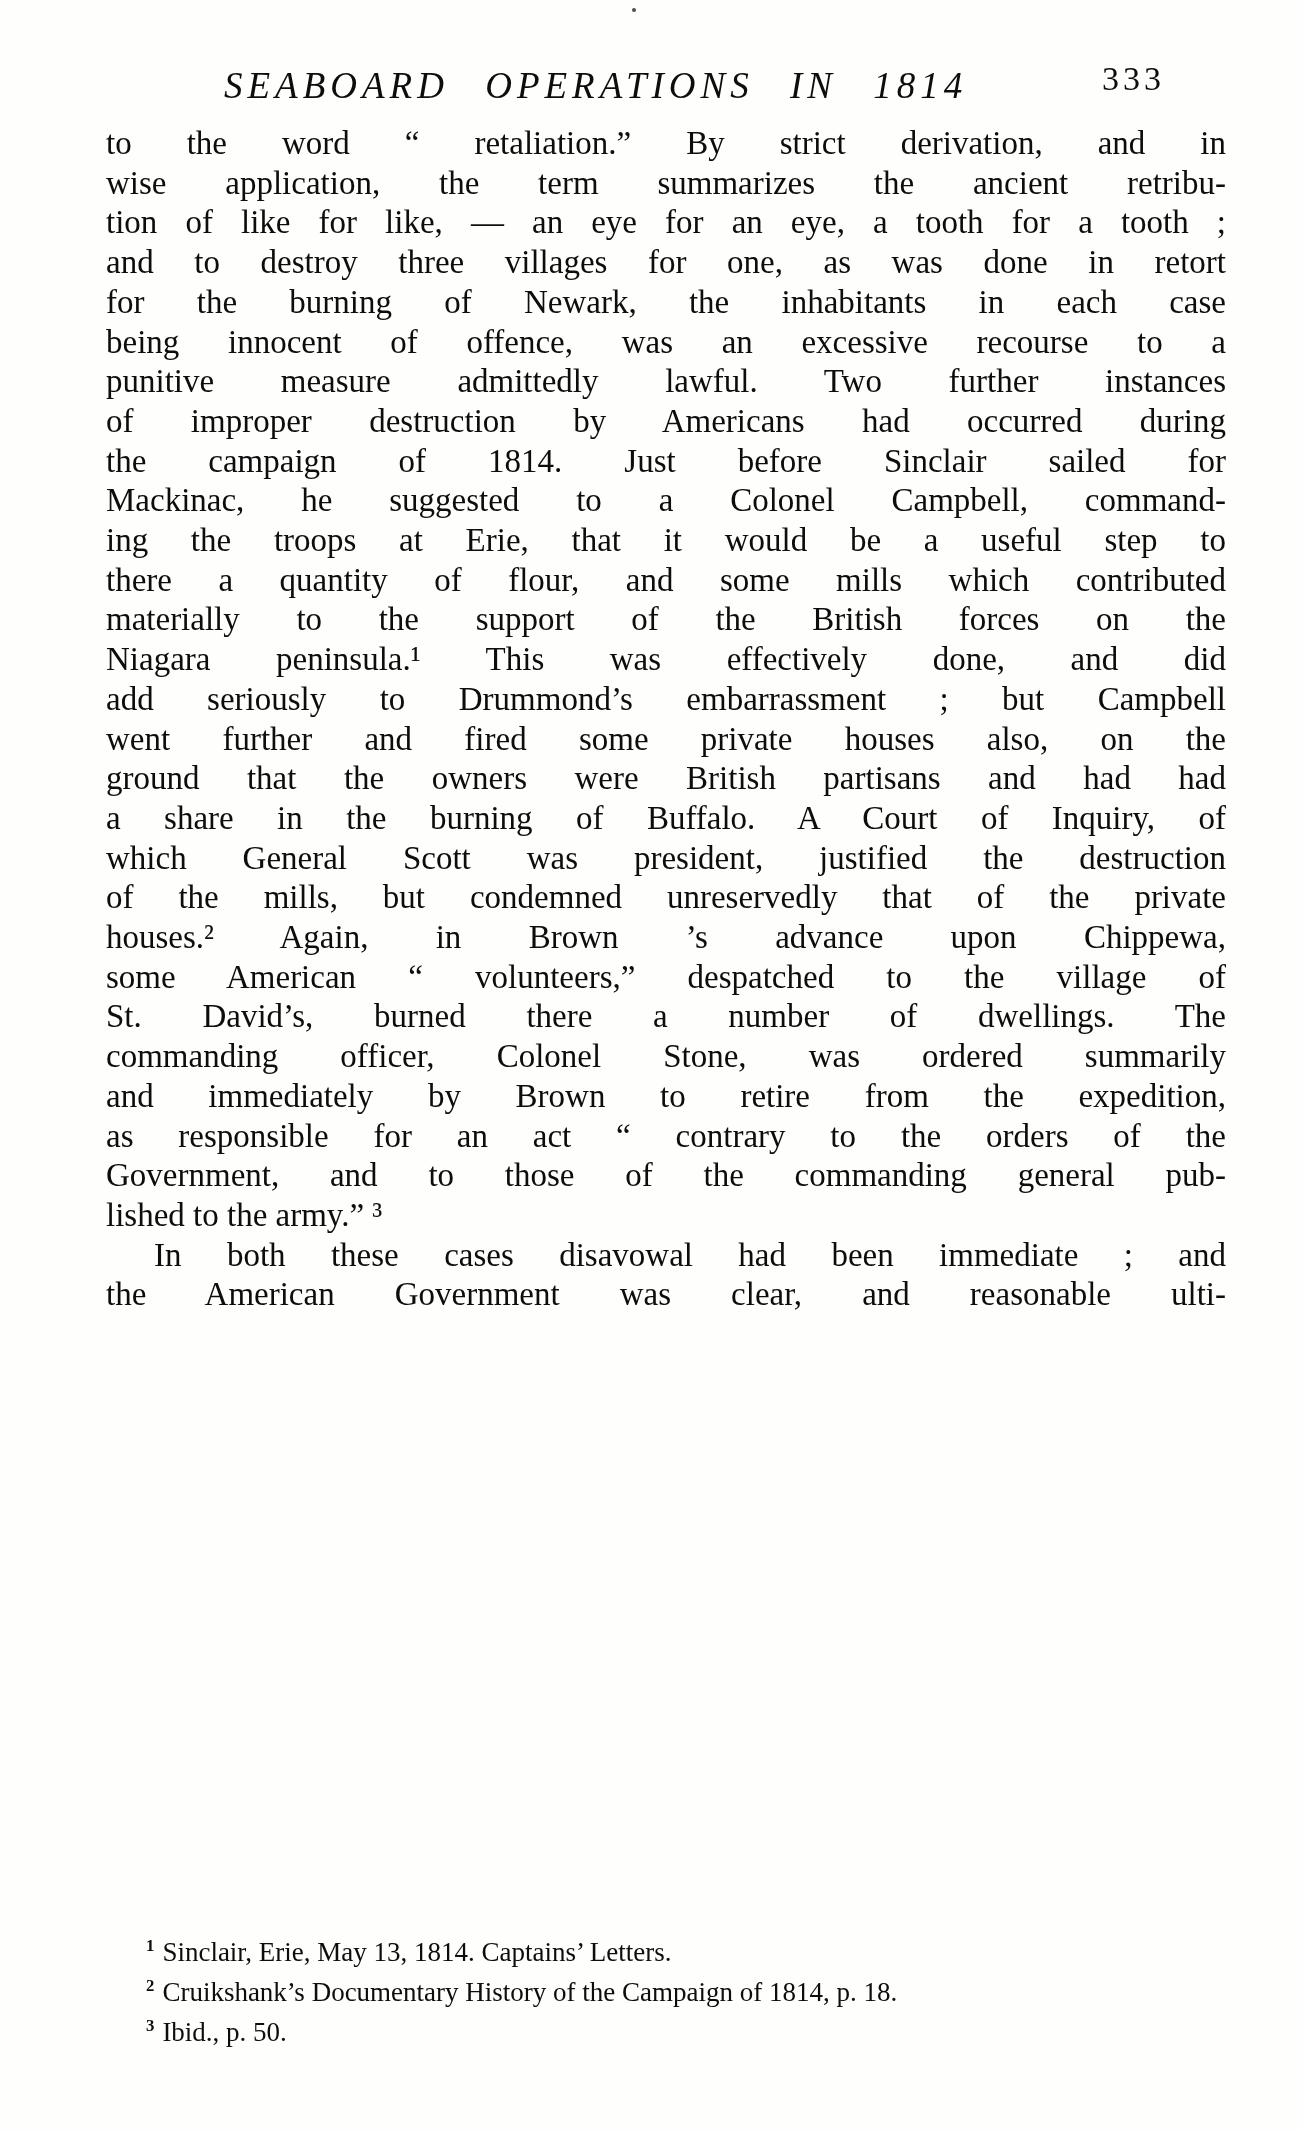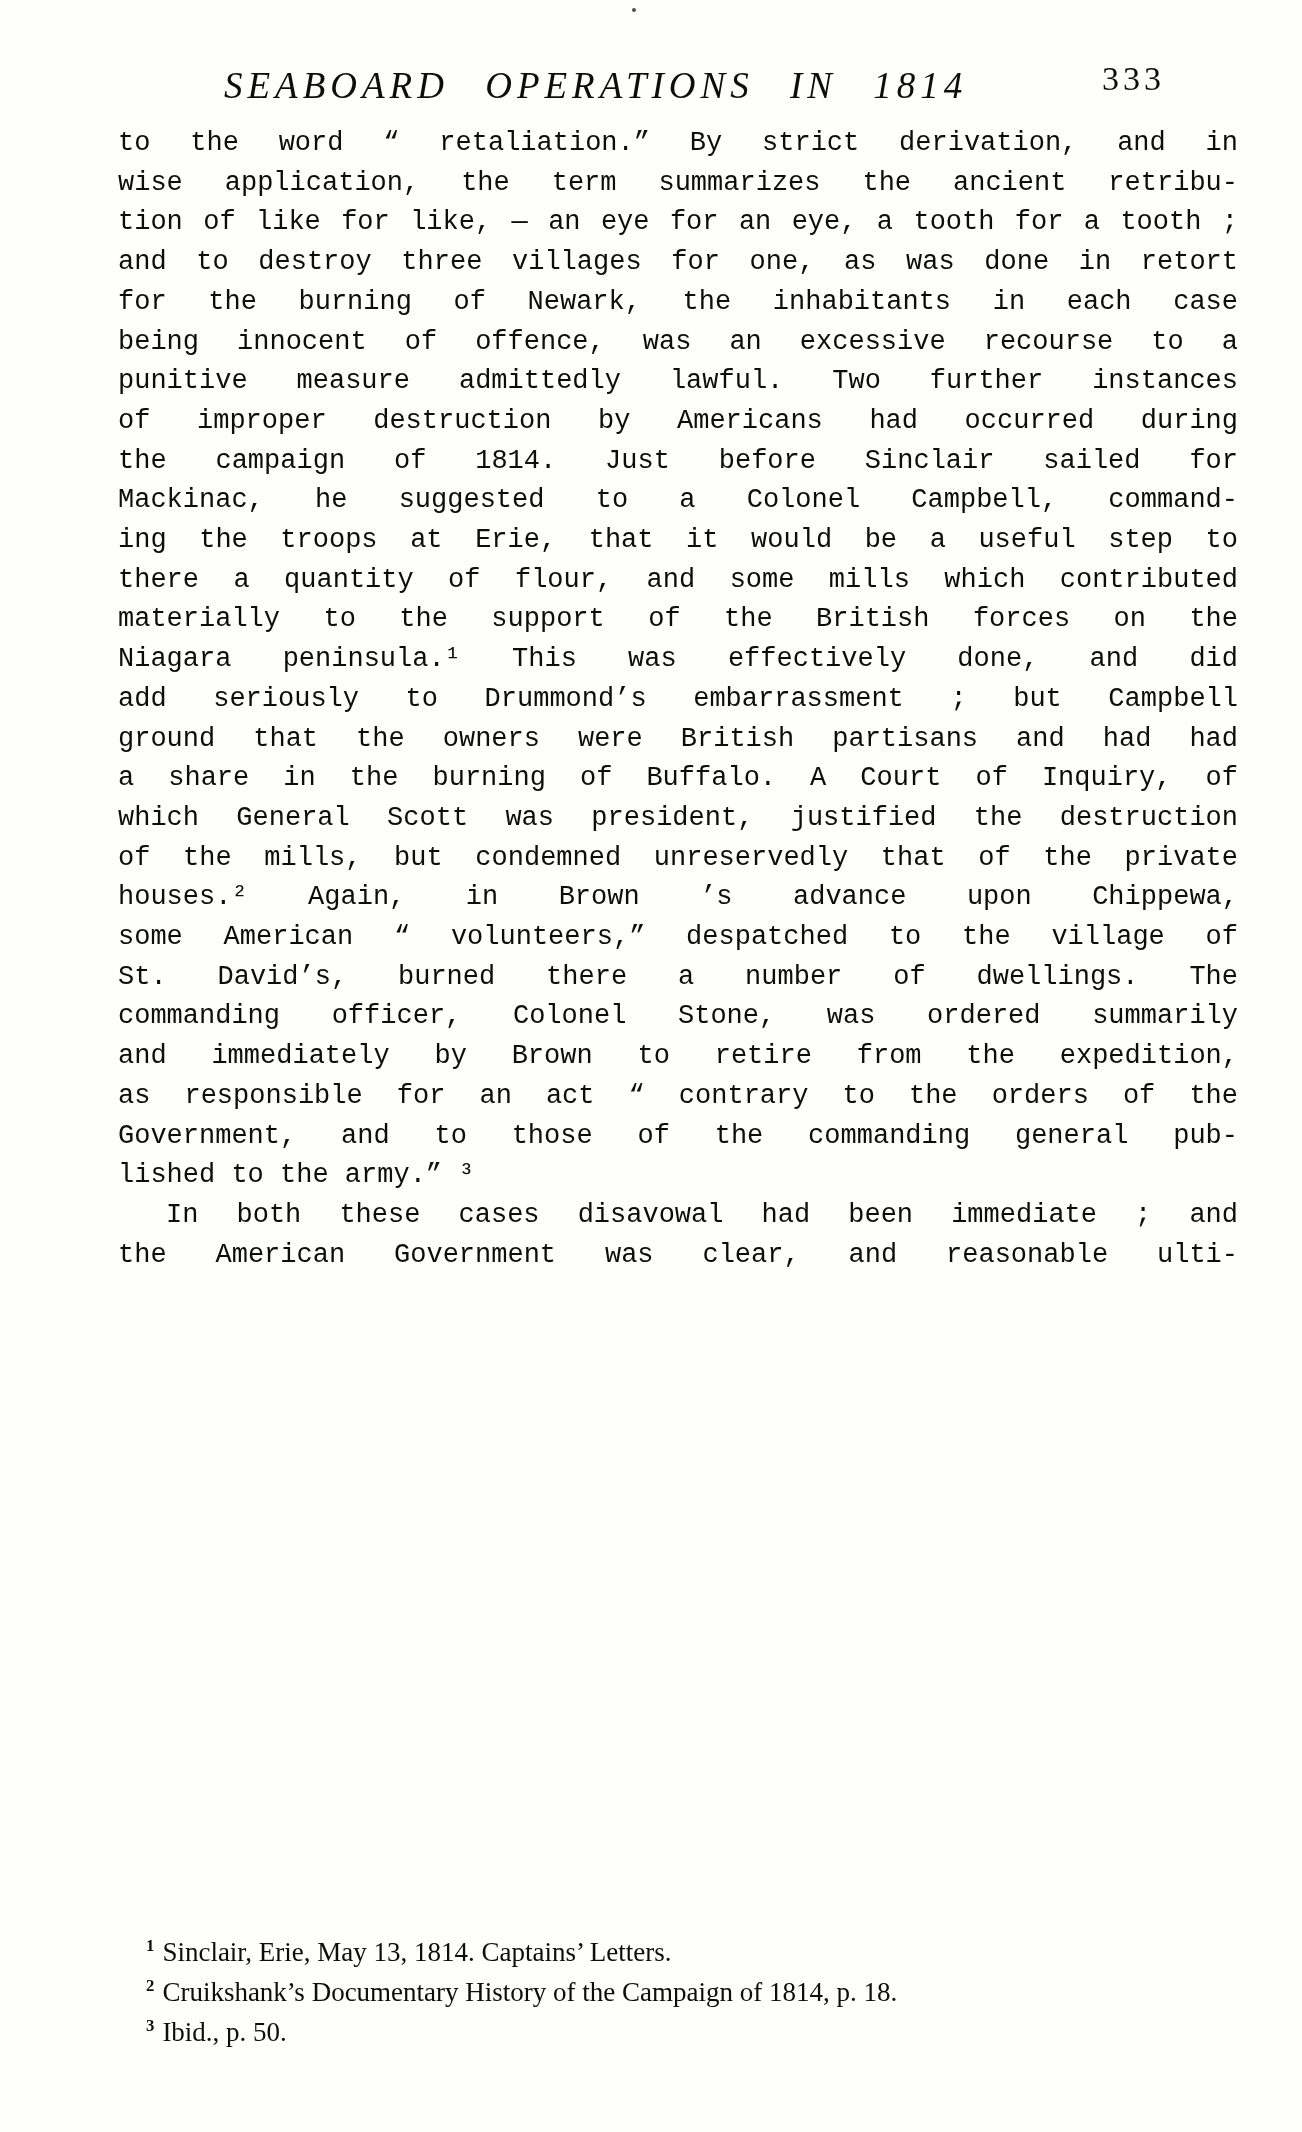--- a/index.html
+++ b/index.html
@@ -30,25 +30,24 @@
     top: 60px;
     left: 1102px;
     font-size: 34px;
     letter-spacing: 4px;
   }
 
   
   .text-block {
     position: absolute;
     top: 124px;
-    left: 118px;
+    left: 106px;
     width: 1120px;
-    font-size: 27px;
+    font-size: 33px;
     line-height: 39.7px;
-    font-family: Liberation Mono, monospace;
   }
   .paragraph { margin: 0; }
   .line {
     text-align: justify;
     text-align-last: justify;
     white-space: normal;
   }
   .line.line-end { text-align-last: left; }     
   .line.line-indent { text-indent: 48px; }      
 
@@ -103,20 +102,21 @@
       <div class="line">being innocent of offence, was an excessive recourse to a</div>
       <div class="line">punitive measure admittedly lawful.  Two further instances</div>
       <div class="line">of improper destruction by Americans had occurred during</div>
       <div class="line">the campaign of 1814.  Just before Sinclair sailed for</div>
       <div class="line">Mackinac, he suggested to a Colonel Campbell, command-</div>
       <div class="line">ing the troops at Erie, that it would be a useful step to</div>
       <div class="line">there a quantity of flour, and some mills which contributed</div>
       <div class="line">materially to the support of the British forces on the</div>
       <div class="line">Niagara peninsula.¹  This was effectively done, and did</div>
       <div class="line">add seriously to Drummond’s embarrassment ; but Campbell</div>
+      <div class="line">went further and fired some private houses also, on the</div>
       <div class="line">ground that the owners were British partisans and had had</div>
       <div class="line">a share in the burning of Buffalo.  A Court of Inquiry, of</div>
       <div class="line">which General Scott was president, justified the destruction</div>
       <div class="line">of the mills, but condemned unreservedly that of the private</div>
       <div class="line">houses.²  Again, in Brown ’s advance upon Chippewa,</div>
       <div class="line">some American “ volunteers,” despatched to the village of</div>
       <div class="line">St. David’s, burned there a number of dwellings.  The</div>
       <div class="line">commanding officer, Colonel Stone, was ordered summarily</div>
       <div class="line">and immediately by Brown to retire from the expedition,</div>
       <div class="line">as responsible for an act “ contrary to the orders of the</div>

